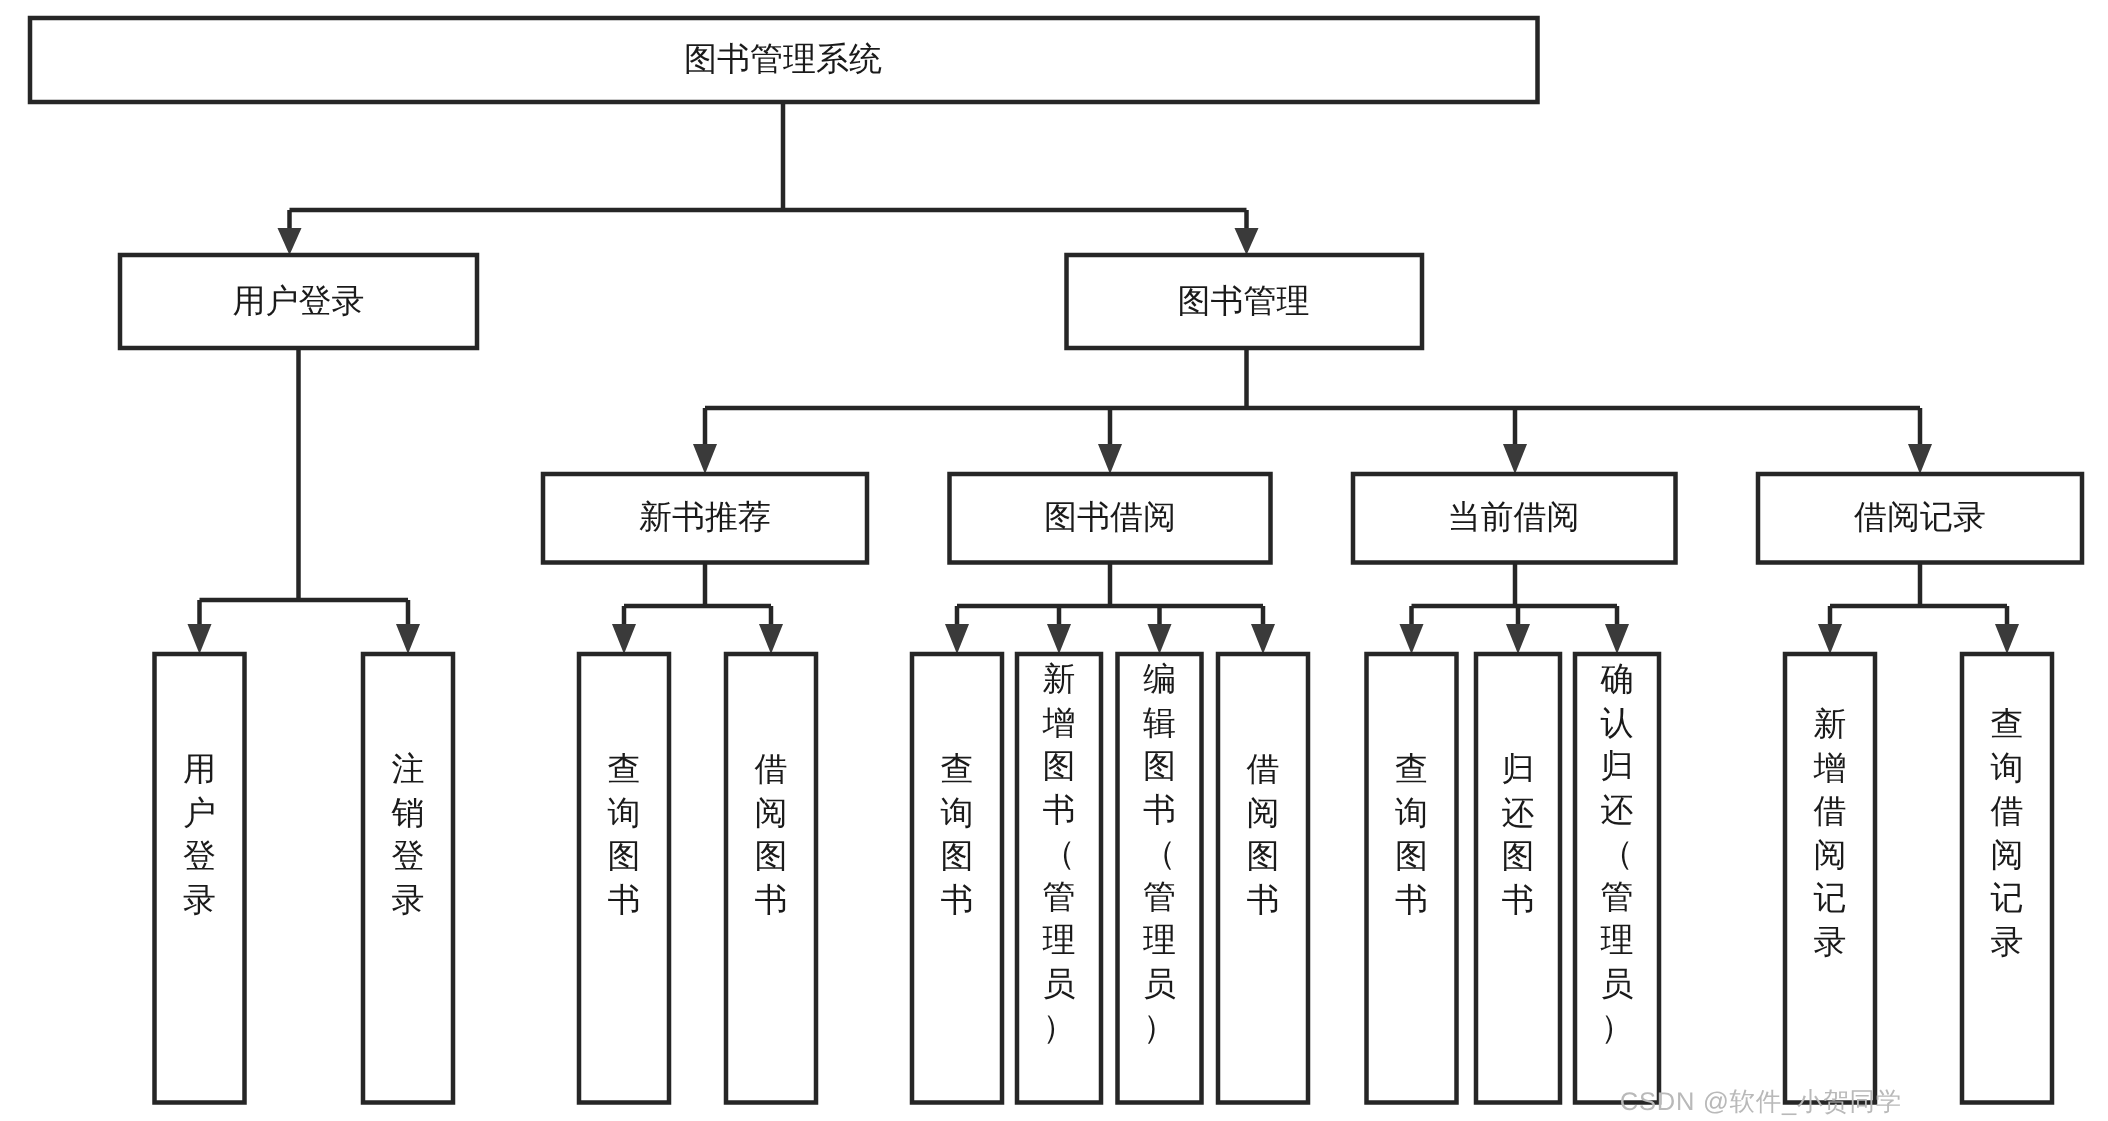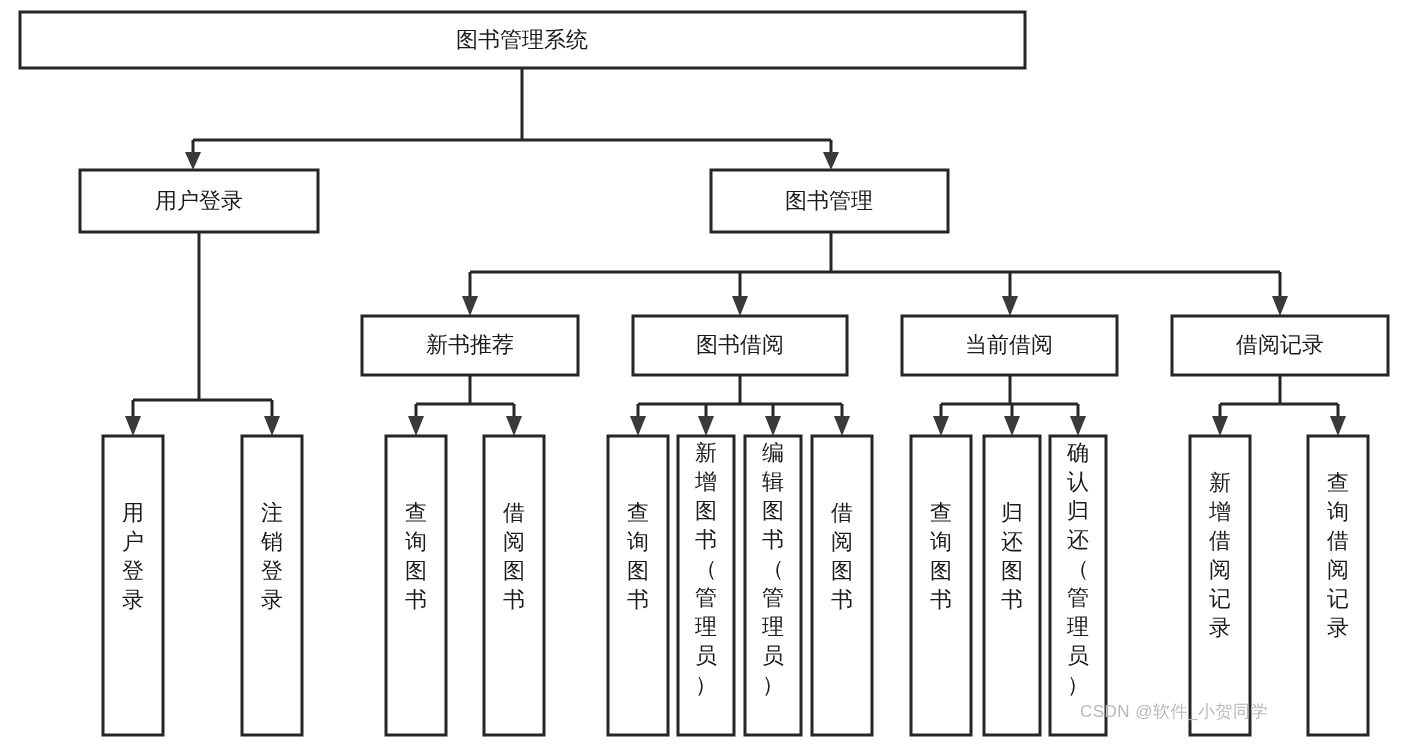--- a/index.html
+++ b/index.html
@@ -51,21 +51,21 @@
   }
   .node-label-vertical {
     font-family: "Liberation Sans", "DejaVu Sans", sans-serif;
     font-size: 22px;
     fill: #1a1a1a;
     text-anchor: middle;
   }
   .watermark {
     position: absolute;
     right: 16px;
-    bottom: 24px;
+    bottom: 1px;
     font-family: "Liberation Sans", "DejaVu Sans", sans-serif;
     font-size: 17px;
     color: #b9b9b9;
     letter-spacing: 0.5px;
     white-space: nowrap;
     user-select: none;
   }
 </style>
 </head>
 <body>

